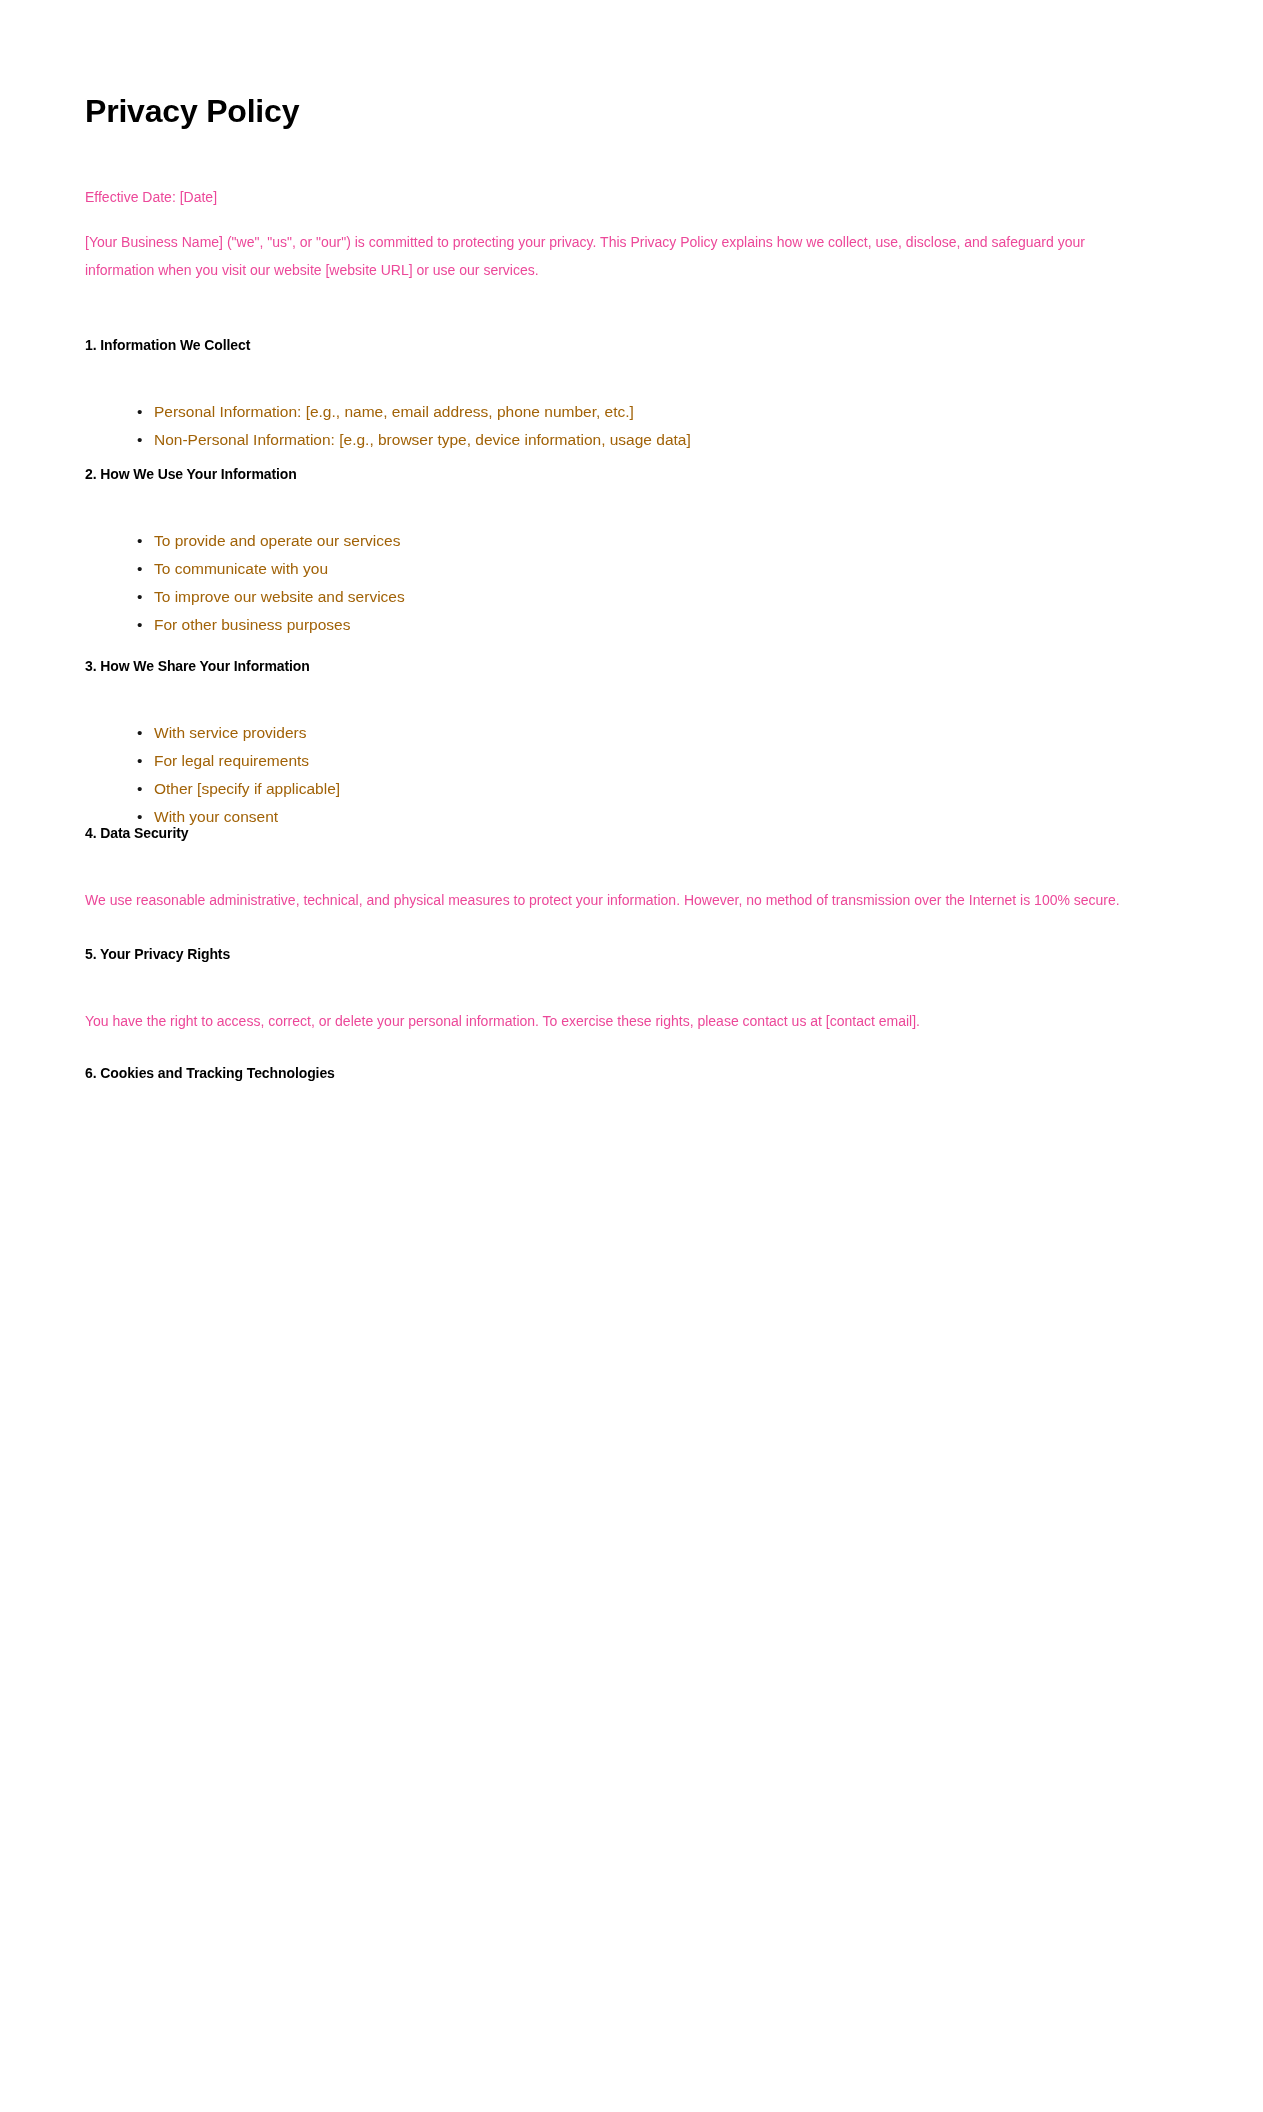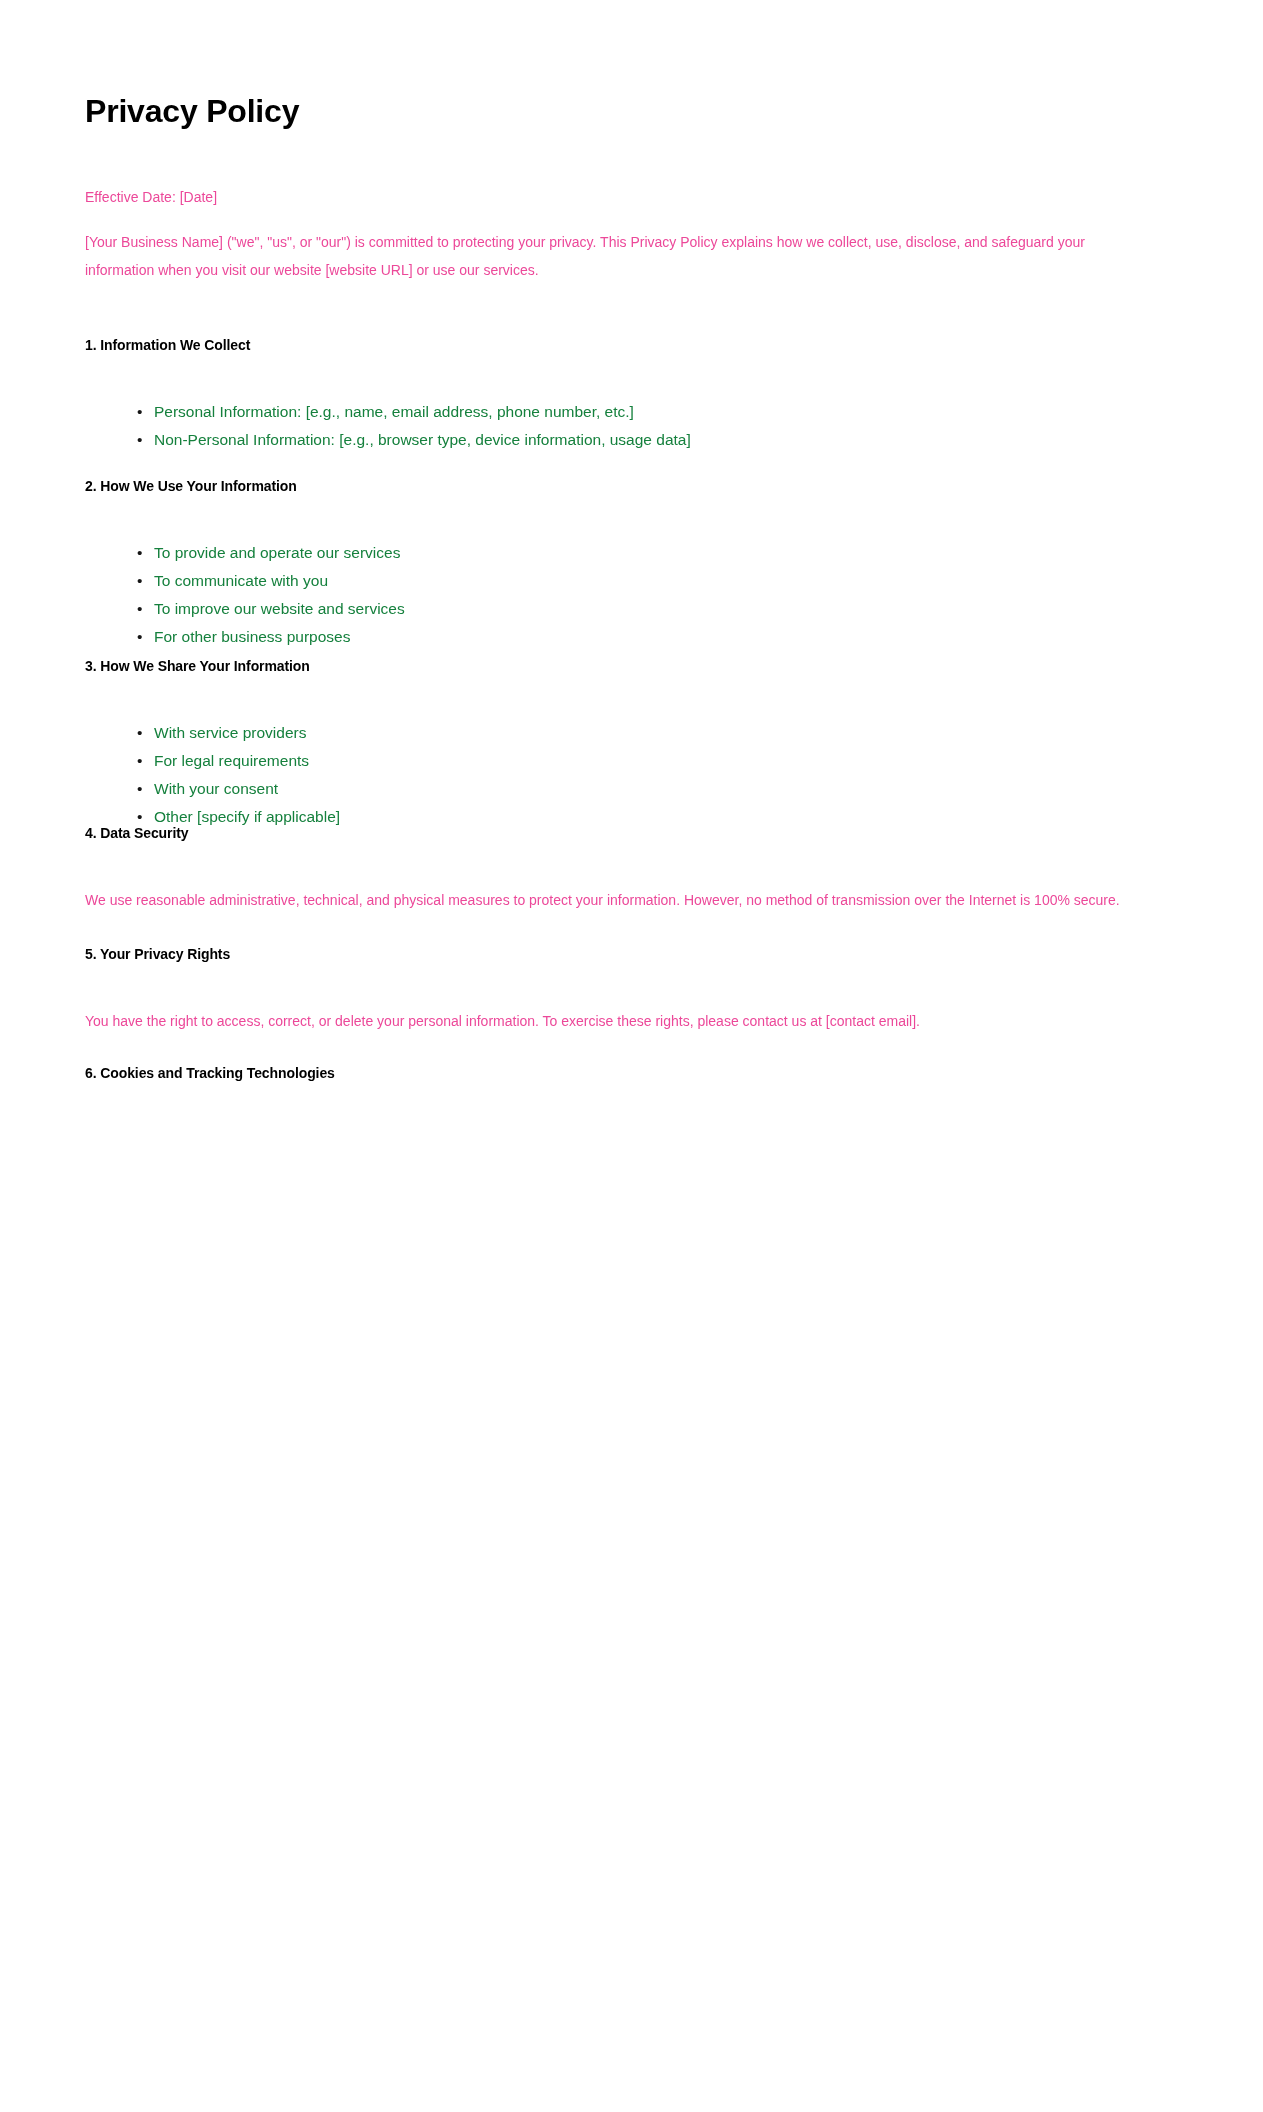--- a/index.html
+++ b/index.html
@@ -67,40 +67,40 @@
   }
   ul.bullet-list {
     list-style: none;
     margin: 0;
     padding: 0;
   }
   ul.bullet-list li {
     position: relative;
     font-size: 15.5px;
     line-height: 28px;
-    color: #15803d;
+    color: #a16207;
     padding-left: 69px;
     margin: 0;
   }
   ul.bullet-list li::before {
     content: "\2022";
     position: absolute;
     left: 52px;
     top: 0;
     font-size: 15.5px;
     line-height: 28px;
     color: #161616;
   }
   .section {
     position: absolute;
     left: 0;
     width: 1055px;
   }
   .sec-1 { top: 337px; }
-  .sec-2 { top: 478px; }
+  .sec-2 { top: 466px; }
   .sec-3 { top: 658px; }
   .sec-4 { top: 825px; }
   .sec-5 { top: 946px; }
   .sec-6 { top: 1065px; }
   .heading-gap { height: 43px; }
   .para-gap { height: 43px; }
 </style>
 </head>
 <body>
 
@@ -132,22 +132,22 @@
         <li>For other business purposes</li>
       </ul>
     </div>
 
     <div class="section sec-3">
       <h2 class="section-heading">3. How We Share Your Information</h2>
       <div class="heading-gap"></div>
       <ul class="bullet-list">
         <li>With service providers</li>
         <li>For legal requirements</li>
+        <li>Other [specify if applicable]</li>
         <li>With your consent</li>
-        <li>Other [specify if applicable]</li>
       </ul>
     </div>
 
     <div class="section sec-4">
       <h2 class="section-heading">4. Data Security</h2>
       <div class="para-gap"></div>
       <p class="body-text">We use reasonable administrative, technical, and physical measures to protect your information. However, no method of transmission over the Internet is 100% secure.</p>
     </div>
 
     <div class="section sec-5">

